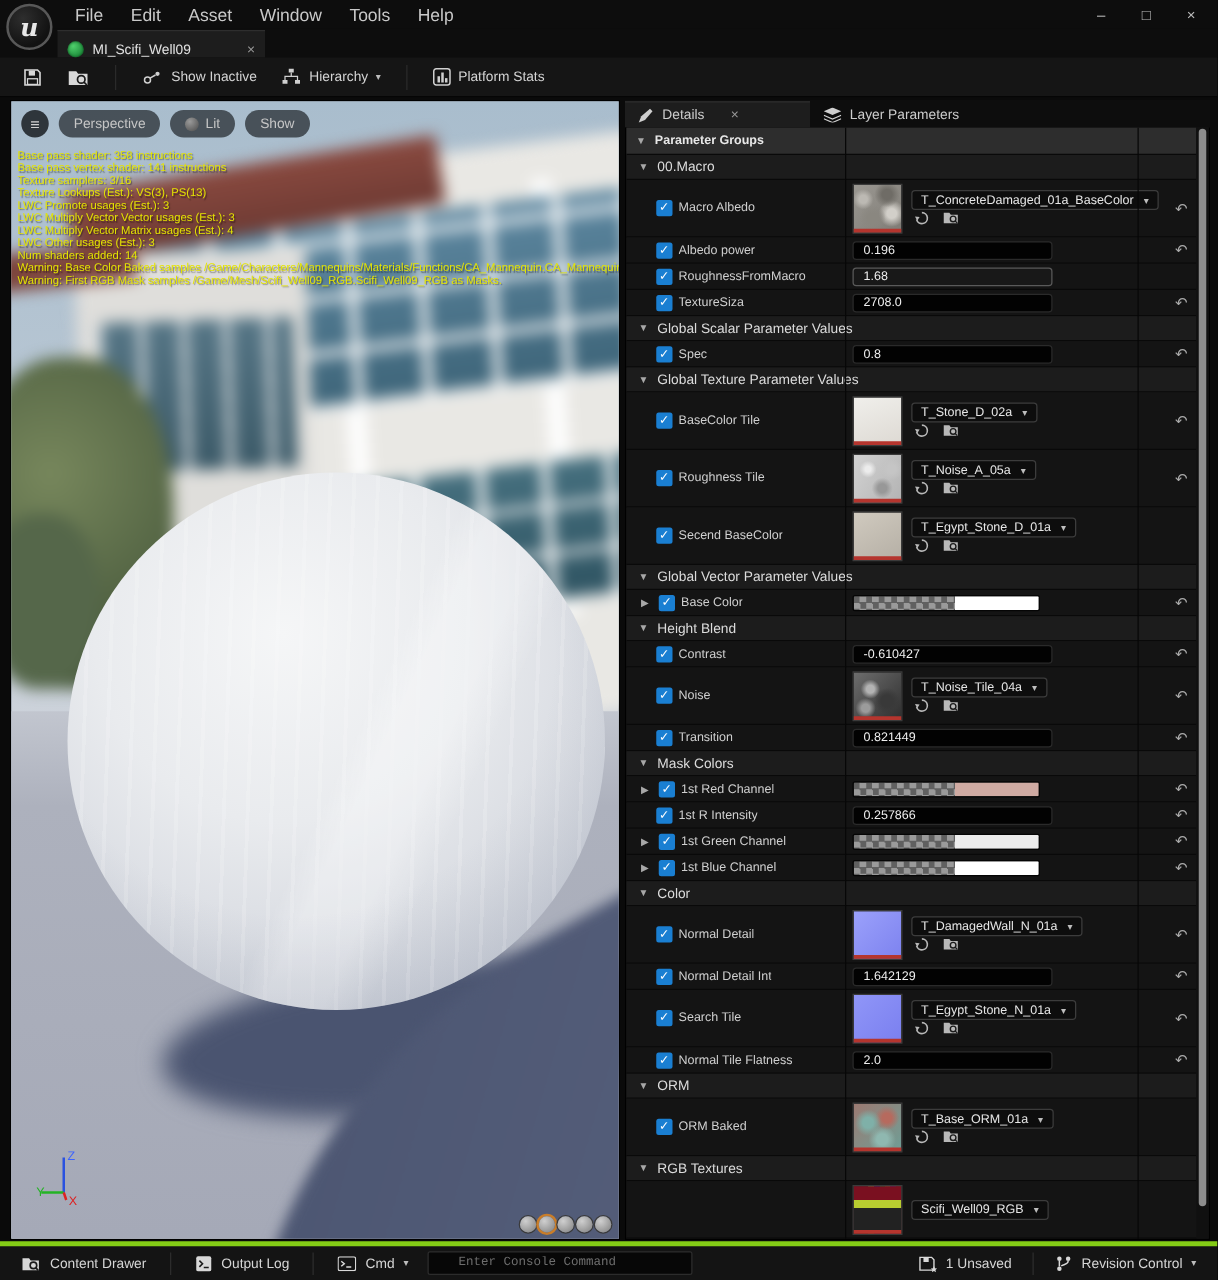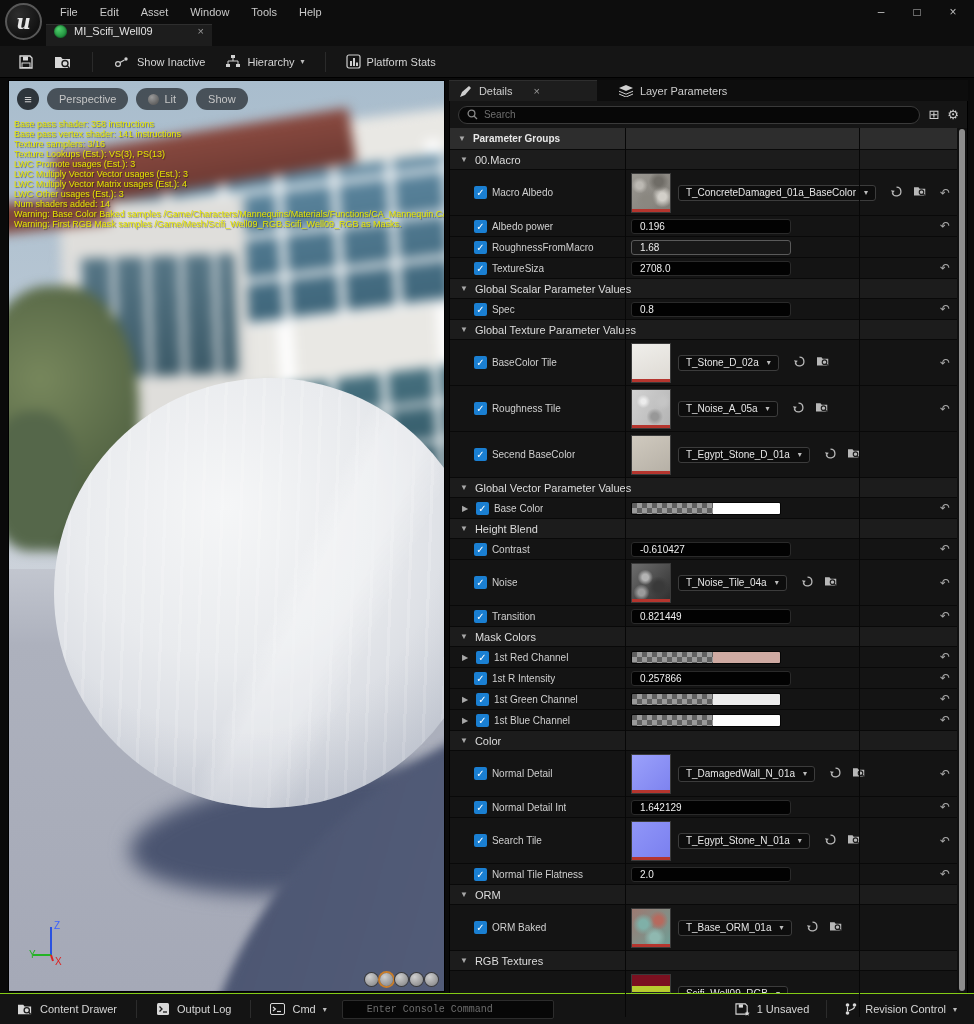--- a/index.html
+++ b/index.html
@@ -3,32 +3,32 @@
 <meta charset="utf-8">
 <style>
   *{margin:0;padding:0;box-sizing:border-box;}
   html,body{width:974px;height:1024px;overflow:hidden;background:#0a0a0a;
     font-family:"Liberation Sans","DejaVu Sans",sans-serif;color:#cfcfcf;-webkit-font-smoothing:antialiased;}
   .win{position:relative;width:974px;height:1024px;background:#0c0c0c;}
 
   
   .menubar{position:absolute;top:0;left:0;right:0;height:23px;background:#0d0d0d;display:flex;align-items:center;}
   .menus{display:flex;margin-left:50px;gap:2px;}
-  .menuitem{font-size:11px;color:#c9c9c9;padding:4px 10px;cursor:default;}
+  .menuitem{font-size:14px;color:#c9c9c9;padding:4px 10px;cursor:default;}
   .winctl{position:absolute;right:6px;top:0;height:23px;display:flex;align-items:center;gap:6px;}
   .winbtn{width:30px;height:20px;display:flex;align-items:center;justify-content:center;color:#bdbdbd;font-size:12px;}
   .uelogo{position:absolute;left:5px;top:3px;width:37px;height:37px;border-radius:50%;
     background:radial-gradient(circle at 35% 30%,#2e2e2e,#121212 70%);border:2px solid #585858;
     display:flex;align-items:center;justify-content:center;z-index:5;}
   .uelogo span{font-family:"DejaVu Serif",serif;font-style:italic;font-weight:bold;font-size:20px;color:#e8e8e8;}
 
   
   .tabbar{position:absolute;top:23px;left:0;right:0;height:23px;background:#0d0d0d;display:flex;align-items:flex-end;}
   .assettab{margin-left:46px;height:22px;min-width:166px;background:#1d1d1d;border-top:1px solid #2e2e2e;
-    display:flex;align-items:flex-start;gap:7px;padding:0 8px;font-size:11px;color:#e2e2e2;}
+    display:flex;align-items:flex-end;gap:7px;padding:0 8px;font-size:11px;color:#e2e2e2;}
   .mi-icon{width:13px;height:13px;border-radius:50%;background:radial-gradient(circle at 35% 30%,#4fd06c,#1d8a3a 75%);
     box-shadow:inset 0 0 2px #0a4018;}
   .tabclose{margin-left:auto;color:#9a9a9a;font-size:11px;}
 
   
   .toolbar{position:absolute;top:46px;left:0;right:0;height:32px;background:#151515;border-bottom:1px solid #000;
     display:flex;align-items:center;gap:4px;padding:0 10px;}
   .tbtn{display:flex;align-items:center;gap:6px;font-size:11px;color:#d4d4d4;padding:5px 8px;border-radius:3px;}
   .tsep{width:1px;height:20px;background:#2a2a2a;margin:0 8px;}
   .tbtn svg{display:block;}
@@ -83,21 +83,21 @@
   .litdot{width:11px;height:11px;border-radius:50%;background:radial-gradient(circle at 35% 30%,#9a9a9a,#4a4a4a);}
   .stats{position:absolute;left:5px;top:38px;z-index:5;font-size:9px;line-height:10px;color:#e4e400;
     text-shadow:1px 1px 1px rgba(0,0,0,.45);white-space:nowrap;}
   .axis{position:absolute;left:20px;bottom:22px;z-index:5;}
   .meshbtns{position:absolute;right:6px;bottom:5px;z-index:6;display:flex;gap:2px;}
   .mbtn{width:13px;height:13px;border-radius:50%;background:radial-gradient(circle at 35% 30%,#cfcfcf,#7e7e7e);box-shadow:0 0 0 1px #3a3a3a;}
   .mbtn.sel{box-shadow:0 0 0 2px #c87d2a;}
 
   
   .details{position:relative;flex:1;display:flex;flex-direction:column;background:#121212;}
-  .dtabs{height:22px;background:#0d0d0d;display:flex;align-items:flex-end;gap:12px;}
+  .dtabs{height:22px;background:#0d0d0d;display:flex;align-items:flex-end;gap:1px;}
   .dtab{height:21px;display:flex;align-items:center;gap:7px;font-size:11px;padding:0 10px;color:#cdcdcd;}
   .dtab.active{background:#1d1d1d;border-top:1px solid #2e2e2e;min-width:148px;}
   .dtab .tabclose{margin-left:14px;}
   .dbody{flex:1;display:flex;flex-direction:column;background:#151515;border:1px solid #000;border-top:none;}
   .searchrow{height:27px;display:flex;align-items:center;gap:8px;padding:0 8px;}
   .searchbox{flex:1;height:18px;border-radius:9px;background:#070707;border:1px solid #3a3a3a;display:flex;align-items:center;padding:0 8px;gap:6px;}
   .searchbox input{flex:1;background:transparent;border:none;outline:none;color:#ddd;font-size:10px;font-family:inherit;}
   .searchbox input::placeholder{color:#6f6f6f;}
   .hicon{color:#cfcfcf;font-size:13px;line-height:1;}
 
@@ -123,38 +123,38 @@
   .cb{width:13px;height:13px;min-width:13px;border-radius:2px;background:#1a7fd2;color:#fff;font-size:10px;line-height:13px;text-align:center;}
   .plabel{font-size:10px;color:#cfcfcf;white-space:nowrap;overflow:hidden;}
   .numin{width:160px;height:15px;background:#020202;border:1px solid #2a2a2a;border-radius:3px;
     font-size:10px;color:#efefef;padding:0 8px;line-height:14px;}
   .numin.lite{background:#181818;border-color:#5a5a5a;}
   .swatch{width:150px;height:13px;border-radius:2px;overflow:hidden;display:flex;border:1px solid #050505;}
   .swl{width:55%;background:repeating-conic-gradient(#9a9a9a 0% 25%,#606060 0% 50%) 0 0/10px 10px;}
   .swr{width:45%;}
   .thumb{position:relative;width:40px;height:40px;min-width:40px;border:1px solid #3a3a3a;}
   .thumb::after{content:"";position:absolute;left:0;right:0;bottom:0;height:3px;background:#b5352e;}
-  .texctl{display:flex;flex-direction:row;gap:12px;justify-content:center;}
+  .texctl{display:flex;flex-direction:column;gap:0;justify-content:center;}
   .dd{height:16px;background:#0d0d0d;border:1px solid #3c3c3c;border-radius:3px;display:flex;align-items:center;
     gap:8px;padding:0 7px;font-size:10px;color:#e6e6e6;white-space:nowrap;width:max-content;}
   .texicons{display:flex;gap:10px;padding-left:2px;}
   .ticon svg{display:block;}
 
   .th-concrete{background:radial-gradient(circle at 20% 30%,#bcb9b3 0 8%,rgba(0,0,0,0) 20%),radial-gradient(circle at 70% 20%,#6f6c66 0 10%,rgba(0,0,0,0) 25%),radial-gradient(circle at 40% 70%,#8a8780 0 12%,rgba(0,0,0,0) 30%),radial-gradient(circle at 80% 60%,#d2cfc9 0 10%,rgba(0,0,0,0) 28%),linear-gradient(135deg,#9b9892,#7e7b75);}
   .th-stonelight{background:linear-gradient(160deg,#f0efeb,#ddd9d3);}
   .th-noise{background:radial-gradient(circle at 30% 30%,#ececec 0 6%,rgba(0,0,0,0) 18%),radial-gradient(circle at 60% 70%,#989898 0 10%,rgba(0,0,0,0) 24%),radial-gradient(circle at 80% 30%,#c5c5c5 0 8%,rgba(0,0,0,0) 22%),linear-gradient(120deg,#d2d2d2,#b3b3b3);}
   .th-egypt{background:linear-gradient(150deg,#d0cabf,#b5afa5);}
   .th-darknoise{background:radial-gradient(circle at 35% 35%,#b3b3b3 0 9%,rgba(0,0,0,0) 22%),radial-gradient(circle at 70% 60%,#393939 0 14%,rgba(0,0,0,0) 30%),radial-gradient(circle at 25% 75%,#9b9b9b 0 8%,rgba(0,0,0,0) 20%),linear-gradient(135deg,#6d6d6d,#2e2e2e);}
   .th-normal{background:linear-gradient(135deg,#9ba1fb,#7d82ef);}
   .th-normal2{background:linear-gradient(135deg,#9096f8,#7a7fef);}
   .th-orm{background:radial-gradient(circle at 30% 40%,#7fb0a8 0 12%,rgba(0,0,0,0) 30%),radial-gradient(circle at 70% 30%,#b66a5e 0 10%,rgba(0,0,0,0) 26%),radial-gradient(circle at 60% 75%,#8fb8b0 0 12%,rgba(0,0,0,0) 30%),linear-gradient(135deg,#9c7a72,#6f9e96);}
   .th-rgb{background:linear-gradient(180deg,#7a1020 0 30%,#b8cc30 30% 45%,#222 45% 100%),linear-gradient(90deg,#7a1020 0 30%,#c8d838 30% 42%,#2222dd 42% 55%,#20b030 55% 66%,#e08020 66% 76%,#8020c0 76% 88%,#c02020 88% 100%);background-blend-mode:normal;}
 
   
-  .statusbar{position:absolute;left:0;right:0;bottom:0;height:31px;background:#141414;border-top:1px solid #84cc16;
+  .statusbar{position:absolute;left:0;right:0;bottom:0;height:31px;background:#141414;border-top:4px solid #84cc16;
     display:flex;align-items:center;padding:0 8px;gap:6px;font-size:11px;color:#d6d6d6;}
   .sbtn{display:flex;align-items:center;gap:7px;padding:5px 9px;border-radius:3px;}
   .ssep{width:1px;height:18px;background:#2c2c2c;margin:0 4px;}
   .console{width:212px;height:19px;background:#070707;border:1px solid #2c2c2c;border-radius:2px;display:flex;align-items:center;padding:0 8px;}
   .console input{flex:1;background:transparent;border:none;outline:none;color:#bbb;
     font-family:Liberation Mono, monospace;font-size:10px;margin-left:16px;}
   .console input::placeholder{color:#6e6e6e;}
   .sright{margin-left:auto;display:flex;align-items:center;gap:4px;}
 </style>
 </head>
@@ -321,31 +321,20 @@
           <svg width="14" height="12" viewBox="0 0 14 12">
               <path d="M7 0 14 3 7 6 0 3z" fill="#cfcfcf"></path>
               <path d="M0 6.2 7 9.2 14 6.2" fill="none" stroke="#cfcfcf"></path>
               <path d="M0 9 7 12 14 9" fill="none" stroke="#cfcfcf"></path>
             </svg>
           <span>Layer Parameters</span>
         </div>
       </div>
 
       <div class="dbody">
-        <div class="searchrow">
-          <div class="searchbox">
-            <svg width="11" height="11" viewBox="0 0 11 11">
-                <circle cx="4.5" cy="4.5" r="3.4" fill="none" stroke="#8a8a8a" stroke-width="1.3"></circle>
-                <path d="M7 7l3 3" stroke="#8a8a8a" stroke-width="1.3"></path>
-              </svg>
-            <input placeholder="Search" style="">
-          </div>
-          <span class="hicon">⊞</span>
-          <span class="hicon">⚙</span>
-        </div>
 
         <div class="scrollwrap">
           <div class="rows">
             <div class="vline" style="left:175px"></div>
             <div class="vline" style="left:409px"></div>
 
             <div class="crow">
               <span class="caret">▼</span>
               <span>Parameter Groups</span>
             </div>

